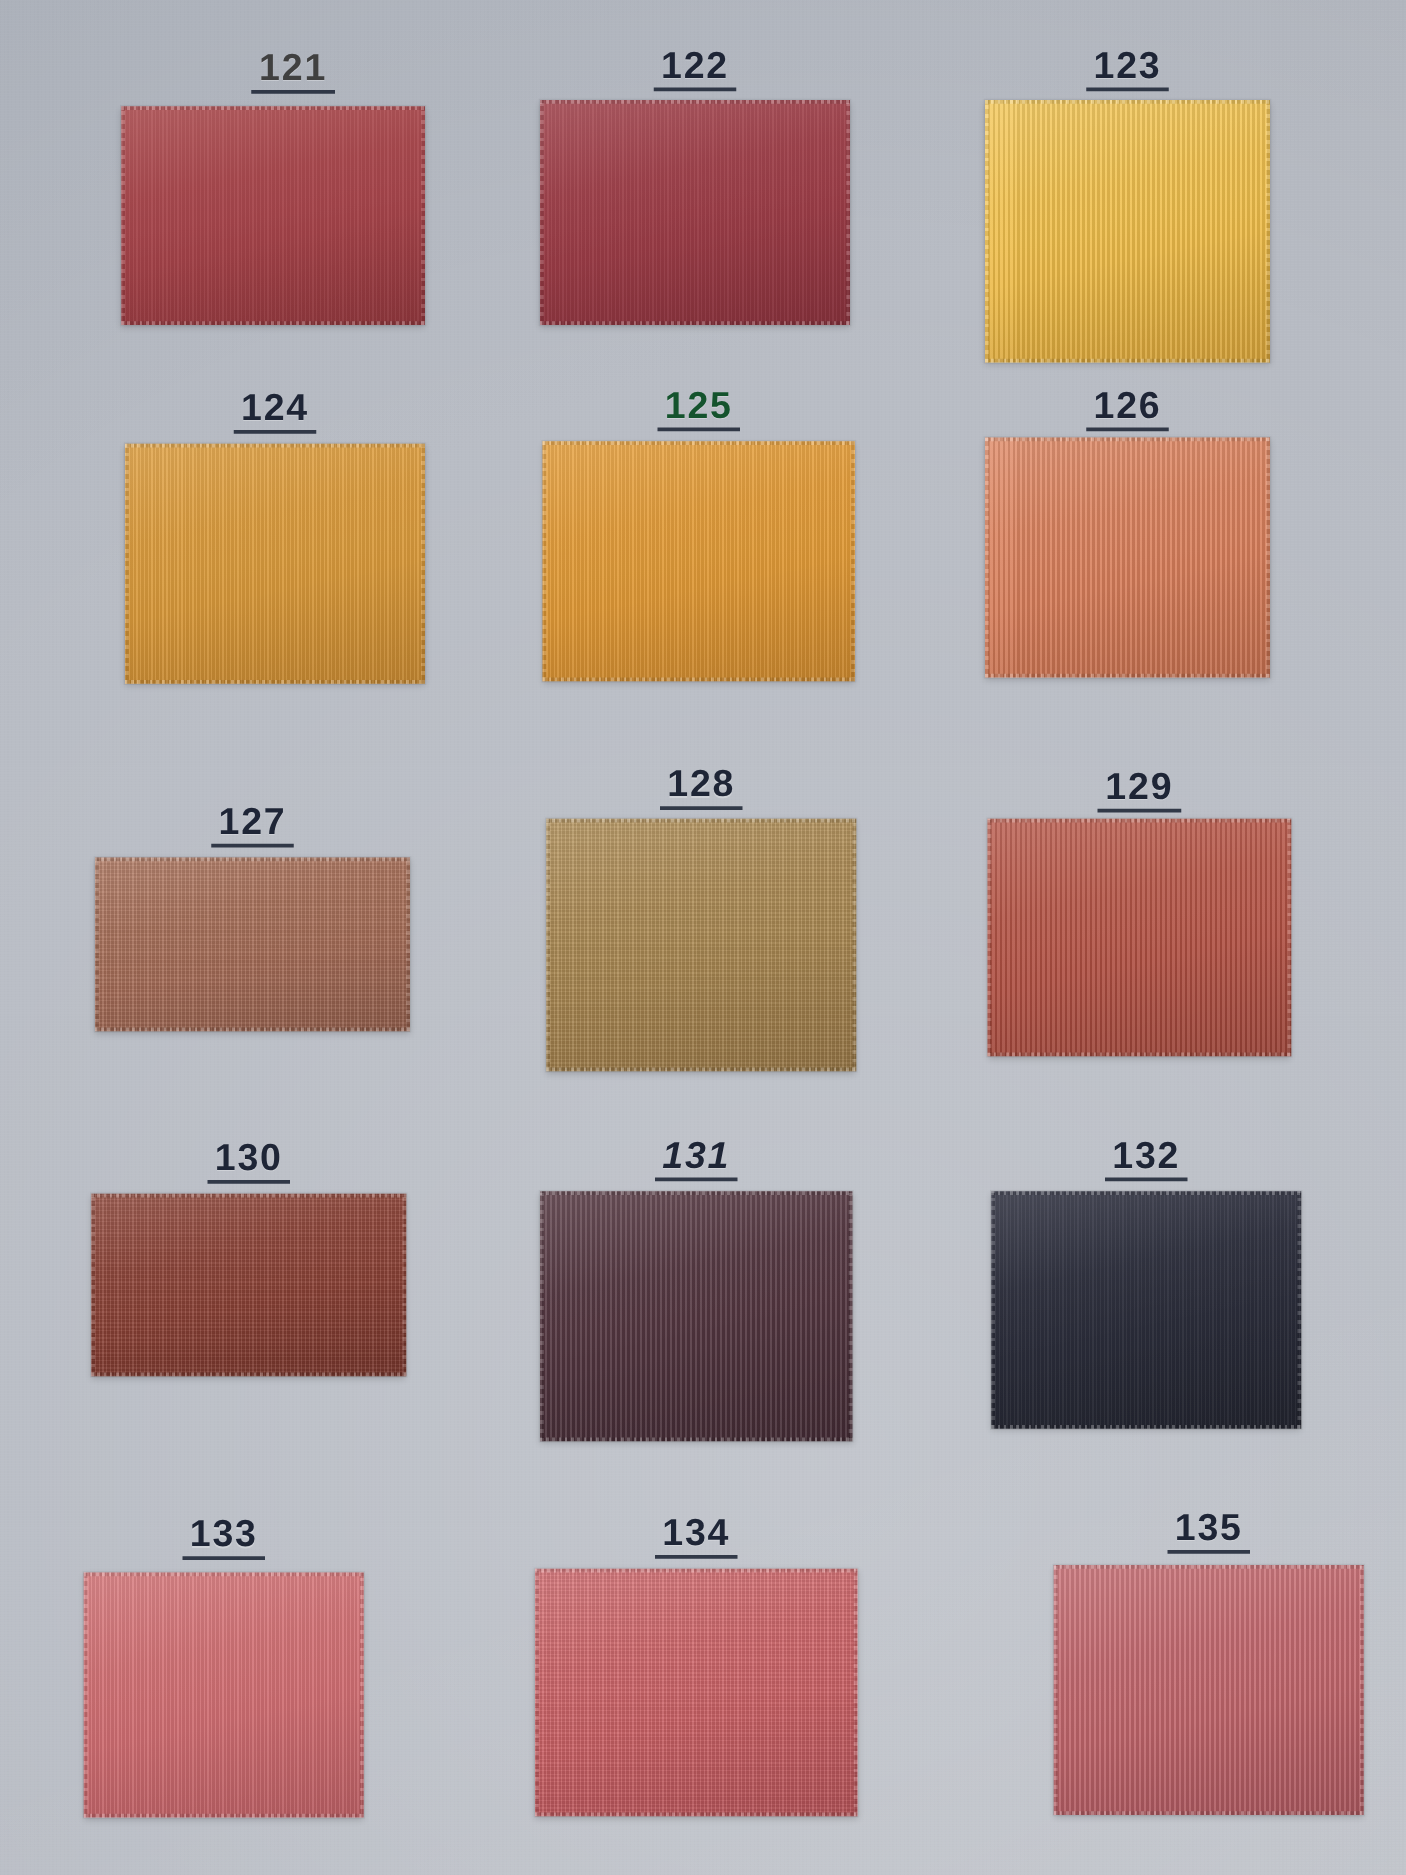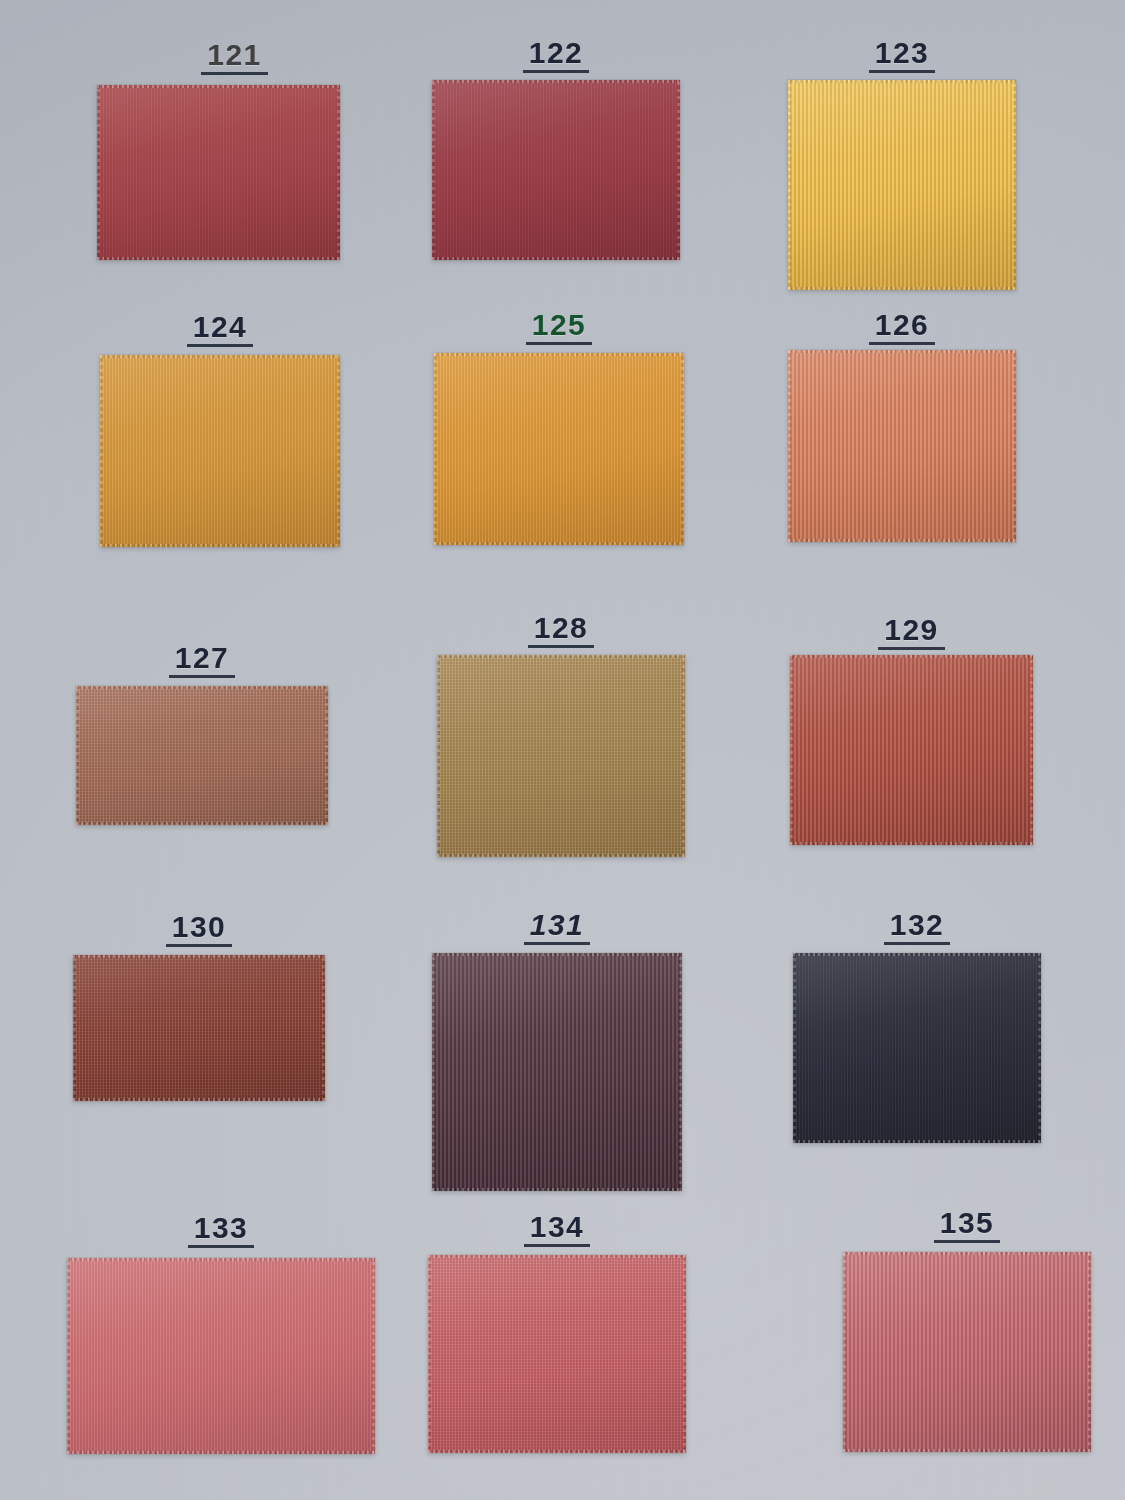--- a/index.html
+++ b/index.html
@@ -297,21 +297,21 @@
         <div class="swatch" title="130 — chestnut maroon">
           <div class="fill" style="background: linear-gradient(172deg, rgb(149, 75, 62) 0%, rgb(142, 68, 56) 50%, rgb(129, 58, 48) 100%);"></div>
           <div class="weave twill"></div>
           <div class="sheen"></div>
           <div class="fray-t"></div>
           <div class="fray-b"></div>
           <div class="fray-l"></div>
           <div class="fray-r"></div>
         </div>
       </div>
-      <div class="cell" style="left: 432px; top: 953px; width: 250px; height: 238px; font-style: italic;">
+      <div class="cell" style="left: 432px; top: 953px; width: 250px; height: 200px; font-style: italic;">
         <div class="label-wrap" style="top: -43px;"><span class="label-text" style="color: rgb(30, 37, 54);">131<span class="label-rule" style="background: rgb(30, 37, 54);"></span></span></div>
         <div class="swatch" title="131 — aubergine plum">
           <div class="fill" style="background: linear-gradient(172deg, rgb(90, 60, 70) 0%, rgb(83, 54, 64) 50%, rgb(71, 46, 56) 100%);"></div>
           <div class="weave rib-med"></div>
           <div class="sheen"></div>
           <div class="fray-t"></div>
           <div class="fray-b"></div>
           <div class="fray-l"></div>
           <div class="fray-r"></div>
         </div>
@@ -321,21 +321,21 @@
         <div class="swatch" title="132 — dark navy charcoal">
           <div class="fill" style="background: linear-gradient(172deg, rgb(50, 52, 67) 0%, rgb(43, 45, 58) 50%, rgb(35, 37, 48) 100%);"></div>
           <div class="weave rib-soft"></div>
           <div class="sheen"></div>
           <div class="fray-t"></div>
           <div class="fray-b"></div>
           <div class="fray-l"></div>
           <div class="fray-r"></div>
         </div>
       </div>
-      <div class="cell" style="left: 67px; top: 1258px; width: 308px; height: 196px;">
+      <div class="cell" style="left: 67px; top: 1258px; width: 224px; height: 196px;">
         <div class="label-wrap" style="top: -45px;"><span class="label-text" style="color: rgb(30, 37, 54);">133<span class="label-rule" style="background: rgb(30, 37, 54);"></span></span></div>
         <div class="swatch" title="133 — dusty rose">
           <div class="fill" style="background: linear-gradient(172deg, rgb(214, 119, 122) 0%, rgb(208, 111, 115) 50%, rgb(198, 101, 106) 100%);"></div>
           <div class="weave rib-fine"></div>
           <div class="sheen"></div>
           <div class="fray-t"></div>
           <div class="fray-b"></div>
           <div class="fray-l"></div>
           <div class="fray-r"></div>
         </div>

